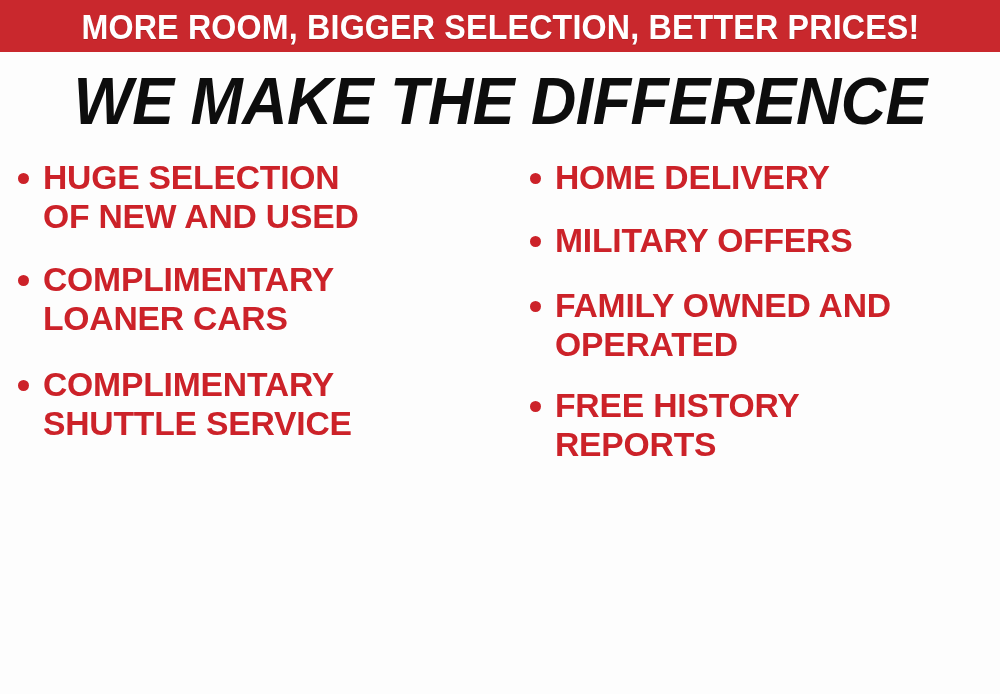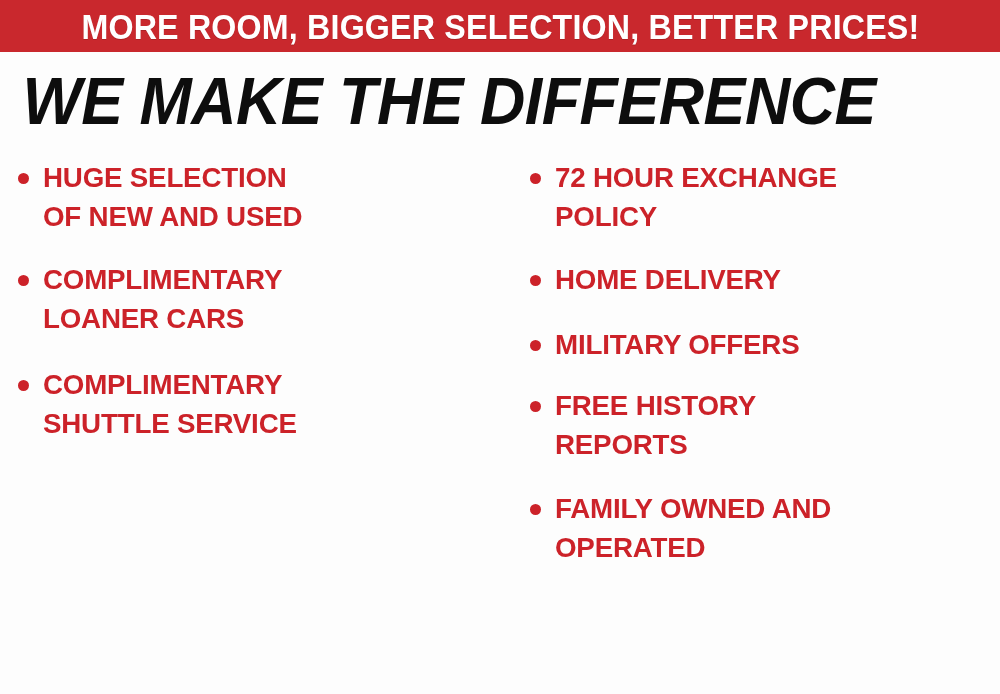--- a/index.html
+++ b/index.html
@@ -46,21 +46,21 @@
     white-space: nowrap;
     text-shadow: 0 1px 0 rgba(120,20,24,0.35);
   }
 
   
   .headline {
     position: absolute;
     left: 0;
     top: 68px;
     width: 1000px;
-    text-align: left;
+    text-align: center;
   }
   .headline-text {
     display: inline-block;
     color: #0d0d0d;
     font-family: "Liberation Sans Narrow", "Liberation Sans", sans-serif;
     font-weight: bold;
     font-style: italic;
     font-size: 66px;
     line-height: 1;
     letter-spacing: -0.5px;
@@ -90,21 +90,21 @@
     width: 495px;
     padding-left: 25px;
   }
 
   .bullet-item {
     display: flex;
     align-items: flex-start;
     color: #cc2229;
     font-family: "Liberation Sans", sans-serif;
     font-weight: bold;
-    font-size: 28px;
+    font-size: 34px;
     line-height: 39px;
     letter-spacing: -0.2px;
     margin-bottom: 26px;
   }
   .col-right .bullet-item {
     margin-bottom: 25px;
   }
 
   .dot {
     flex: 0 0 auto;
@@ -168,46 +168,41 @@
       <div class="bullet-item">
         <span class="dot"></span>
         <span class="bullet-label">COMPLIMENTARY
 SHUTTLE SERVICE</span>
       </div>
 
     </div>
 
     <div class="col col-right">
 
-      <div class="bullet-item">
-        <span class="dot"></span>
-        <span class="bullet-label">72 HOUR EXCHANGE
-POLICY</span>
-      </div>
 
       <div class="bullet-item">
         <span class="dot"></span>
         <span class="bullet-label">HOME DELIVERY</span>
       </div>
 
 
       <div class="bullet-item">
         <span class="dot"></span>
         <span class="bullet-label">MILITARY OFFERS</span>
+      </div>
+
+      <div class="bullet-item">
+        <span class="dot"></span>
+        <span class="bullet-label">FAMILY OWNED AND
+OPERATED</span>
       </div>
 
       <div class="bullet-item">
         <span class="dot"></span>
         <span class="bullet-label">FREE HISTORY
 REPORTS</span>
       </div>
 
-      <div class="bullet-item">
-        <span class="dot"></span>
-        <span class="bullet-label">FAMILY OWNED AND
-OPERATED</span>
-      </div>
-
     </div>
 
   </div>
 
 </div>
 
 </body></html>

